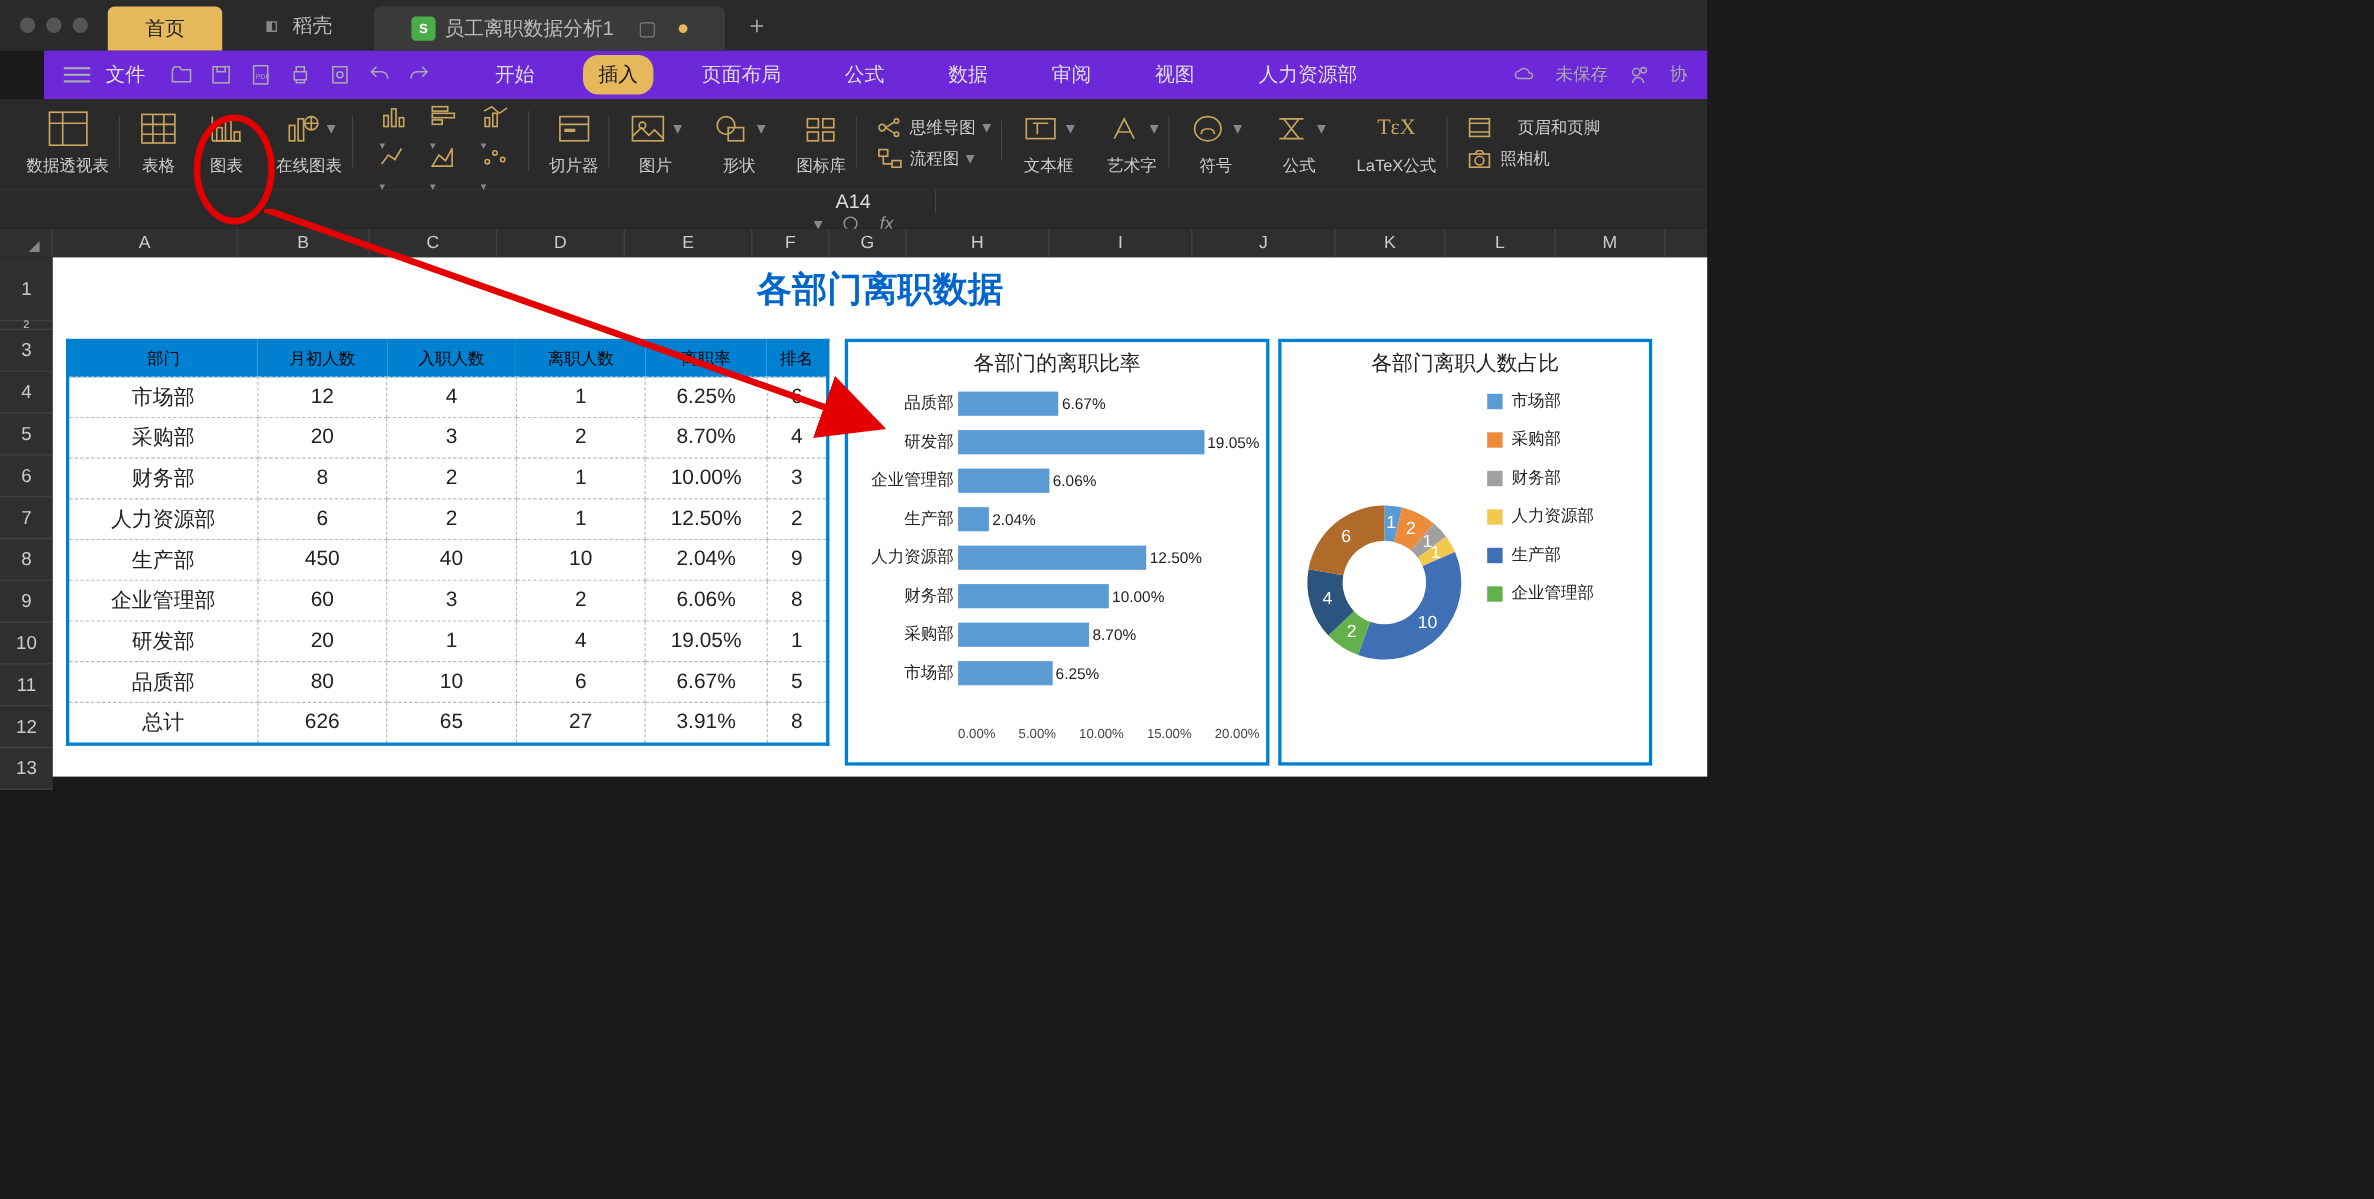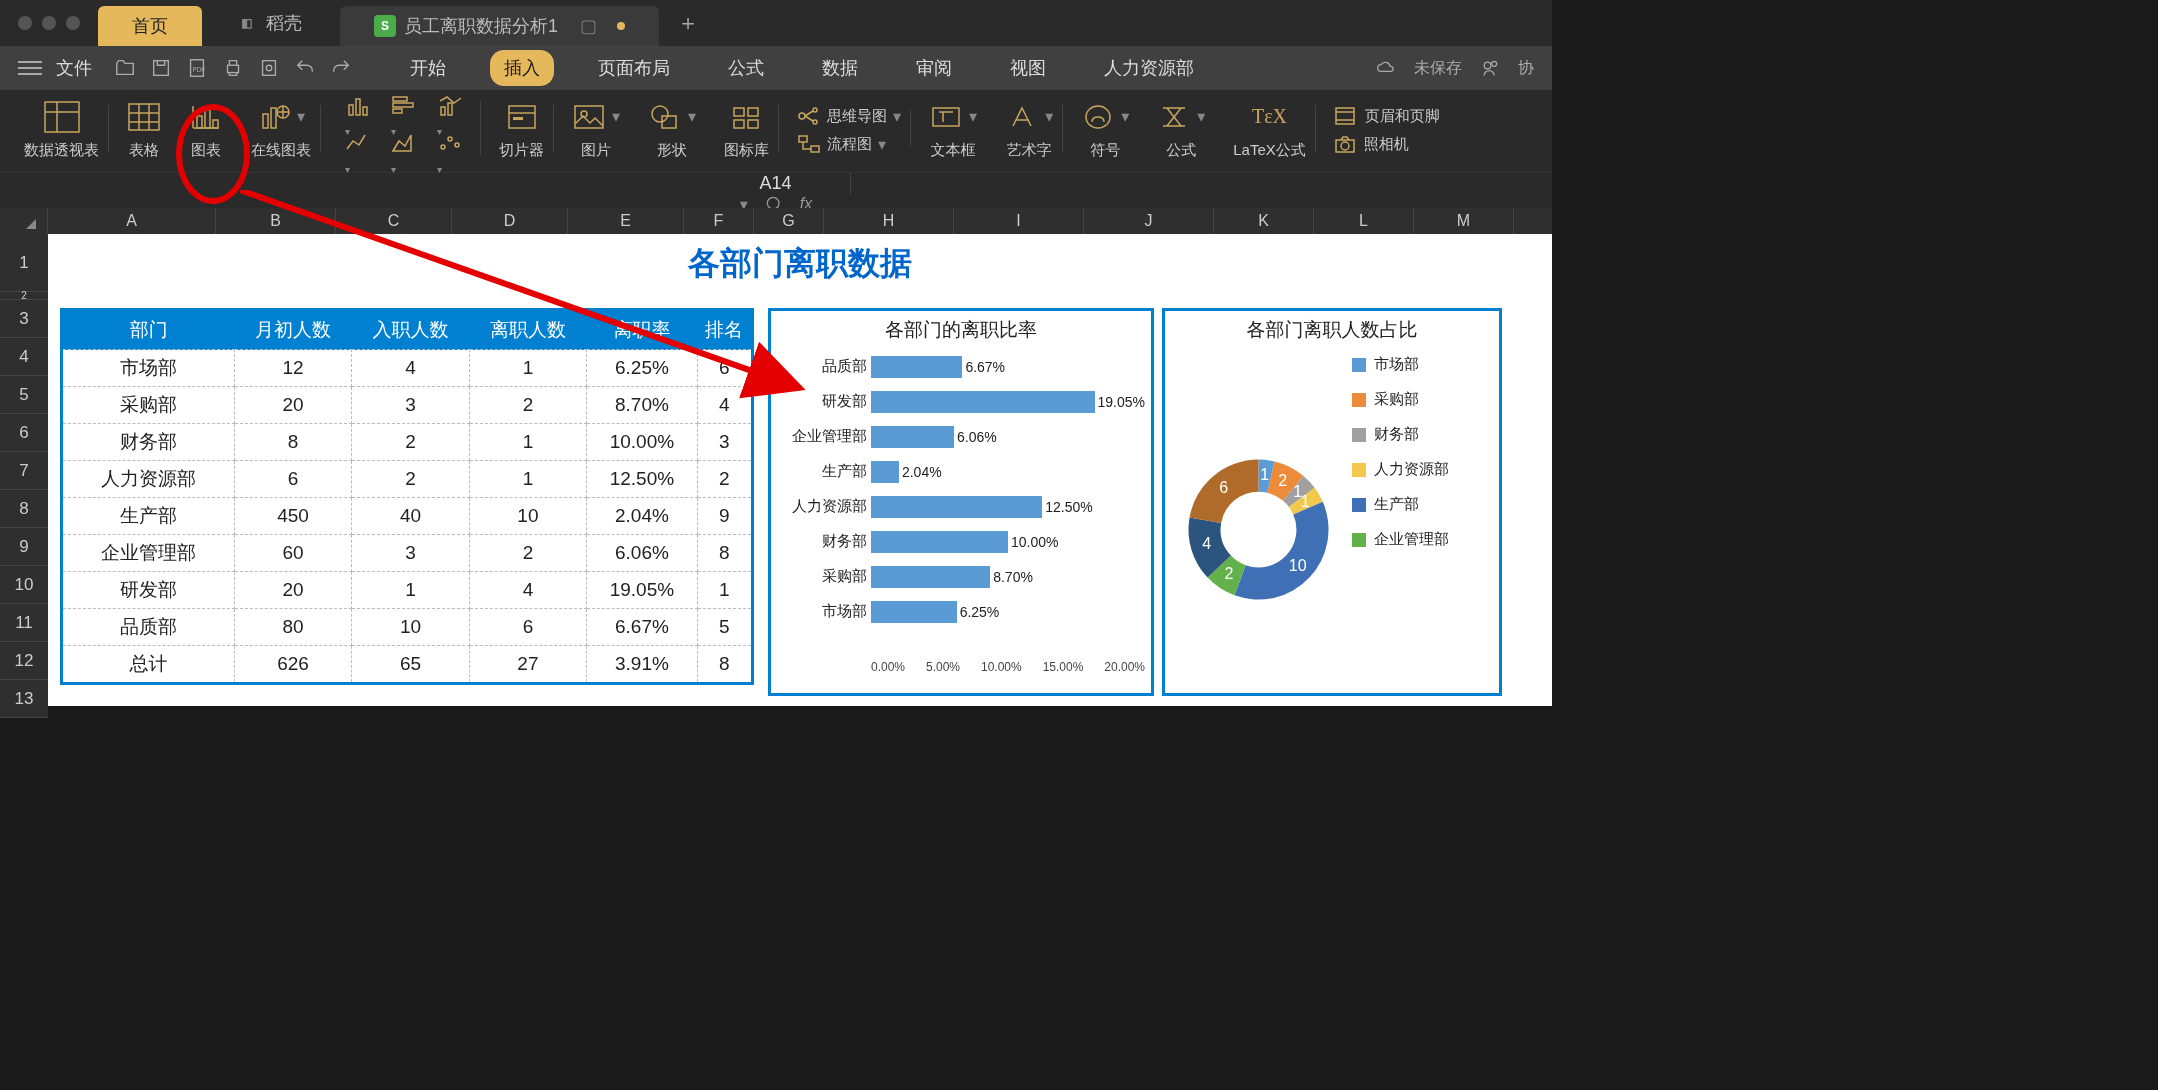--- a/index.html
+++ b/index.html
@@ -15,21 +15,21 @@
 .tab.home { background: #e6b85c; color: #222; font-weight: 500; border-radius: 6px 6px 0 0; margin-top: 6px; }
 .tab.doc { background: #3a3a3a; border-radius: 6px 6px 0 0; margin-top: 6px; margin-left: 4px; }
 .tab-icon { width: 22px; height: 22px; display: flex; align-items: center; justify-content: center; font-size: 12px; border-radius: 4px; font-weight: bold; }
 .tab-icon.green { background: #4aad4a; color: #fff; }
 .tab-icon.grey { color: #888; }
 .tab .mod-dot { width: 8px; height: 8px; background: #e6b85c; border-radius: 50%; margin-left: 12px; }
 .tab .dev-icon { margin-left: 14px; opacity: 0.5; }
 .add-tab { padding: 0 18px; color: #aaa; font-size: 22px; display: flex; align-items: center; }
 
 
-.menubar { height: 44px; display: flex; align-items: center; gap: 14px; padding: 0 18px; background: #404040; }
+.menubar { height: 44px; display: flex; align-items: center; gap: 14px; padding: 0 18px; background: #6d28d9; margin-left: 40px; }
 .hamburger { width: 24px; display: flex; flex-direction: column; gap: 4px; }
 .hamburger span { height: 2px; background: #aaa; }
 .menubar .file-label { font-size: 18px; color: #ddd; margin-right: 8px; }
 .qat { display: flex; gap: 14px; align-items: center; }
 .qat-icon { width: 22px; height: 22px; color: #aaa; }
 .menu-tabs { display: flex; gap: 30px; margin-left: 30px; align-items: center; }
 .menu-tab { font-size: 18px; color: #ddd; padding: 6px 14px; border-radius: 14px; }
 .menu-tab.active { background: #e6b85c; color: #1a1a1a; font-weight: 500; }
 .menubar-right { margin-left: auto; display: flex; gap: 18px; align-items: center; color: #aaa; font-size: 16px; }
 .cloud-icon { width: 20px; height: 20px; }
@@ -63,21 +63,21 @@
 .sheet-area { display: flex; }
 .row-headers { width: 48px; display: flex; flex-direction: column; background: #2f2f2f; }
 .rowh { text-align: center; font-size: 17px; color: #ccc; border-bottom: 1px solid #444; line-height: 38px; height: 38px; }
 .rowh.r1 { height: 58px; line-height: 58px; }
 .rowh.r2 { height: 8px; line-height: 8px; font-size:10px;}
 .cells { position: relative; flex: 1; background: #fff; height: 472px; }
 
 
 .sheet-title { position: absolute; left: 0; top: 0; right: 0; height: 58px; color: #0066cc; font-size: 32px; font-weight: bold; text-align: center; line-height: 58px; }
 .data-table { position: absolute; left: 12px; top: 74px; width: 694px; border: 3px solid #0080d0; border-collapse: collapse; }
-.data-table th { background: #0080d0; color: #ffffff; font-size: 19px; padding: 6px 4px; font-weight: 500; }
+.data-table th { background: #0080d0; color: #000000; font-size: 15px; padding: 6px 4px; font-weight: 500; }
 .data-table td { border: 1px dashed #bbb; text-align: center; font-size: 19px; color: #222; padding: 5px 2px; }
 .data-table tr:last-child td { border-bottom: none; }
 
 .chart-box { position: absolute; top: 74px; border: 3px solid #0080d0; background: #fff; }
 .chart1 { left: 720px; width: 386px; height: 388px; }
 .chart2 { left: 1114px; width: 340px; height: 388px; }
 .chart-title-inner { text-align: center; font-size: 19px; color: #222; font-weight: 500; padding: 6px 0 2px; }
 
 
 .barchart { padding: 4px 6px 4px 2px; }
@@ -355,21 +355,21 @@
         </div>
       <div class="ribbon-label">公式</div>
     </div>
     <div class="ribbon-group sep">
       <div class="ribbon-icon">
           <span style="color:#c9a55e;font-size:20px;font-family:serif">TεX</span>
         </div>
       <div class="ribbon-label">LaTeX公式</div>
     </div>
     <div class="ribbon-group" style="align-items:flex-start;gap:8px;padding-top:4px">
-      <div style="display:flex;align-items:center;gap:9px">
+      <div style="display:flex;align-items:center;gap:24px">
         <svg width="22" height="20" fill="none" stroke="#c9a55e" stroke-width="1.5">
             <rect x="2" y="2" width="18" height="16"></rect>
             <path d="M2 6h18M2 14h18"></path>
           </svg>
         <span class="ribbon-label">页眉和页脚</span>
       </div>
       <div style="display:flex;align-items:center;gap:8px">
         <svg width="22" height="20" fill="none" stroke="#c9a55e" stroke-width="1.5">
             <rect x="2" y="6" width="18" height="12"></rect>
             <circle cx="11" cy="12" r="4"></circle>

